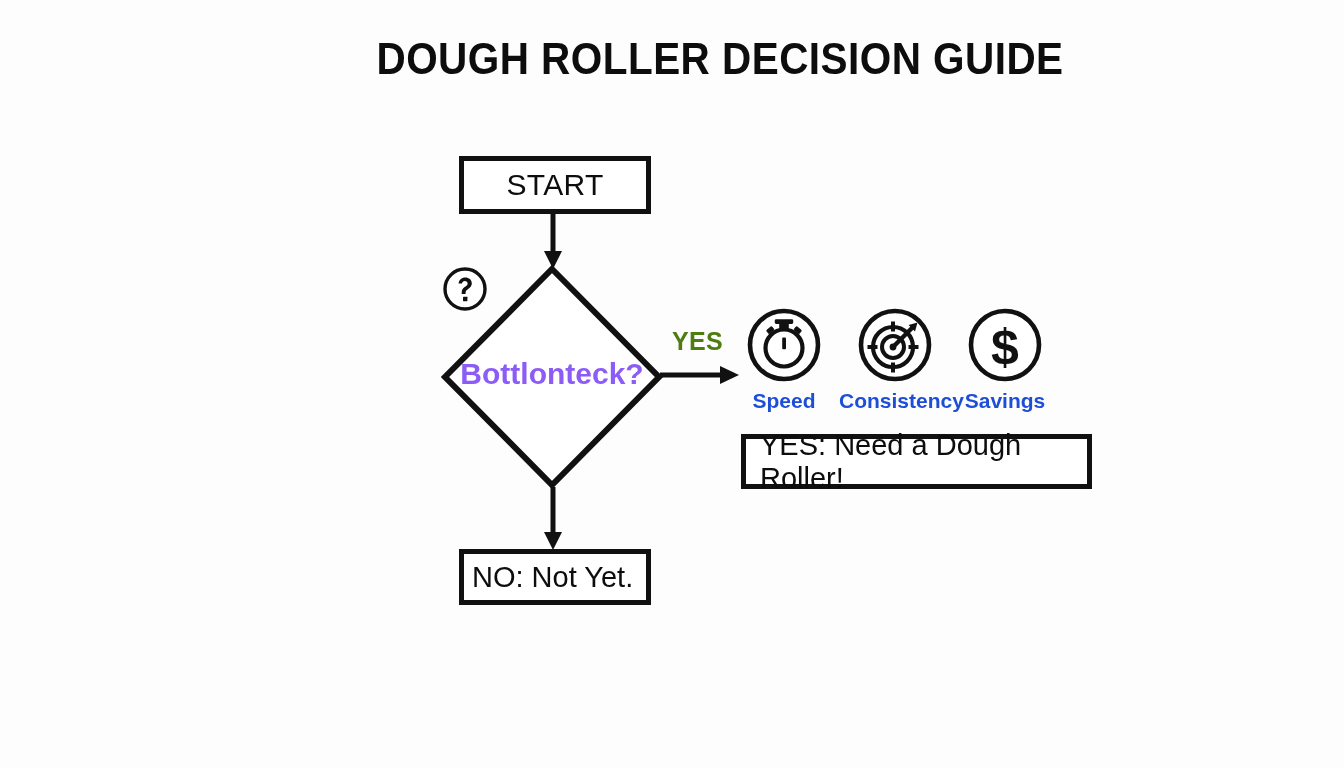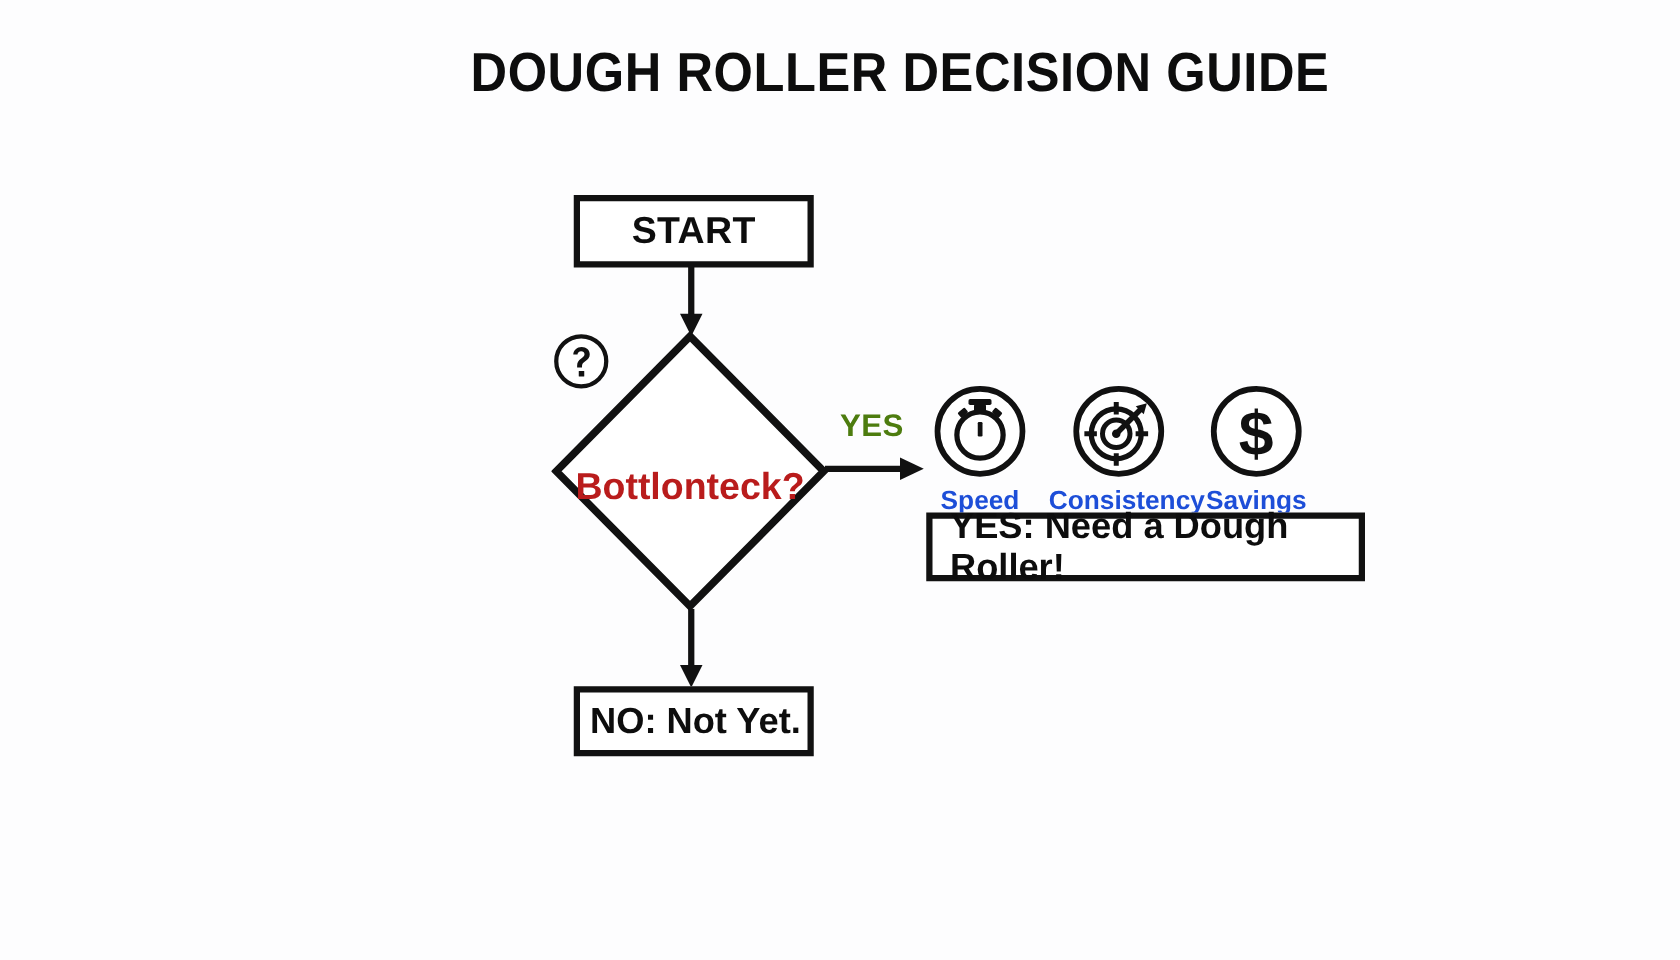--- a/index.html
+++ b/index.html
@@ -39,21 +39,21 @@
 
   
   .flowbox {
     position: absolute;
     border: 5px solid #111111;
     background: #ffffff;
     box-sizing: border-box;
     display: flex;
     align-items: center;
     color: #0d0d0d;
-    font-weight: bold;
+    font-weight: normal;
   }
 
   #start-box {
     left: 411px;
     top: 156px;
     width: 192px;
     height: 58px;
     justify-content: center;
     font-size: 30px;
     letter-spacing: 0.3px;
@@ -64,21 +64,21 @@
     top: 549px;
     width: 192px;
     height: 56px;
     justify-content: flex-start;
     padding-left: 8px;
     font-size: 29px;
   }
 
   #yes-box {
     left: 693px;
-    top: 410px;
+    top: 434px;
     width: 351px;
     height: 55px;
     justify-content: flex-start;
     padding-left: 14px;
     font-size: 29px;
   }
 
   
   #decision-wrap {
     position: absolute;
@@ -88,26 +88,26 @@
     height: 224px;
   }
   #decision-wrap svg {
     position: absolute;
     left: 0;
     top: 0;
   }
   #decision-label {
     position: absolute;
     left: -24px;
-    top: 108px;
+    top: 92px;
     width: 270px;
     text-align: center;
     font-size: 30px;
     font-weight: bold;
-    color: #b91c1c;
+    color: #8b5cf6;
     white-space: nowrap;
   }
   #question-mark-icon {
     position: absolute;
     left: 83px;
     top: 145px;
     width: 48px;
     height: 48px;
   }
 

